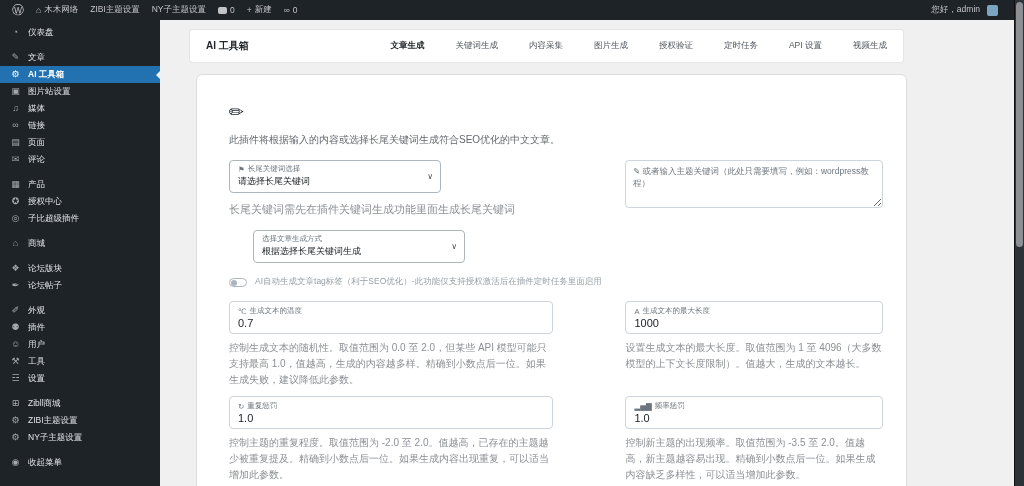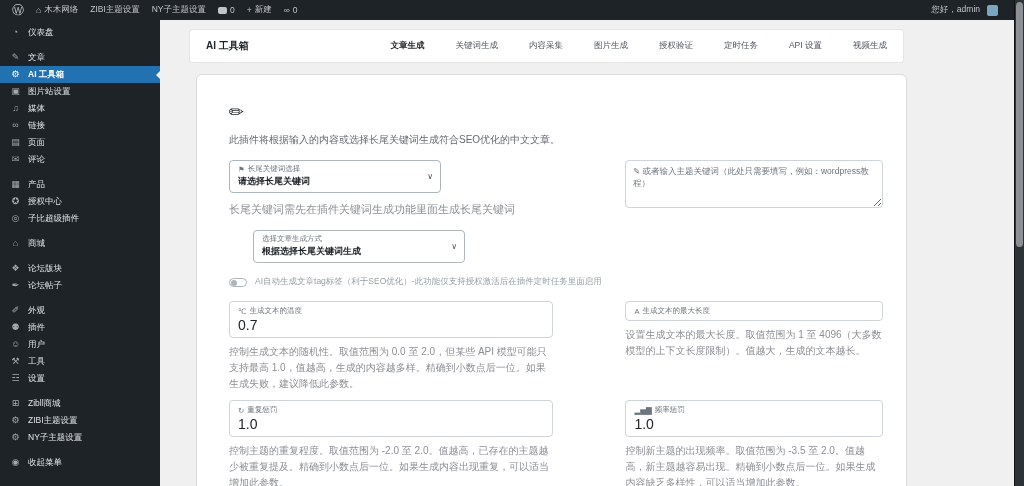--- a/index.html
+++ b/index.html
@@ -59,37 +59,37 @@
   .card-title .pen { font-size:18px; }
   .card-sub { margin-top:10px; font-size:10px; color:#646970; }
   .form-row { display:flex; align-items:flex-start; margin-top:13px; }
   .col1 { width:325px; }
   .col2 { width:258px; margin-left:72px; }
   .selbox {
     width:212px; border:1px solid #adb5bd; border-radius:4px; background:#fff;
     padding:3px 18px 4px 8px; position:relative; cursor:pointer;
   }
   .sel-label { font-size:7.5px; color:#6c757d; display:flex; align-items:center; gap:3px; }
-  .sel-value { font-size:9px; font-weight:700; color:#212529; margin-top:1px; }
+  .sel-value { font-size:9px; font-weight:400; color:#212529; margin-top:1px; }
   .chev { position:absolute; right:7px; top:50%; margin-top:-5px; font-size:8px; color:#495057; }
   .help { font-size:11px; color:#8c8f94; margin-top:9px; }
   textarea.topic {
     width:258px; height:48px; border:1px solid var(--input-border,#ced4da); border-radius:4px;
     font-size:8.5px; color:#212529; padding:5px 7px; resize:both;
     font-family:"Liberation Sans","DejaVu Sans",sans-serif; outline:none;
   }
   textarea.topic::placeholder { color:#6c757d; }
   .toggle-row { display:flex; align-items:center; gap:8px; margin-top:13px; }
   .toggle-row + .toggle-row { margin-top:16px; }
   .switch { width:18px; height:9px; border:1px solid #adb5bd; border-radius:5px; background:#fff; position:relative; cursor:pointer; flex:none; }
   .switch .knob { position:absolute; left:1px; top:1px; width:6px; height:6px; border-radius:50%; background:#adb5bd; }
   .toggle-label { font-size:8.5px; color:#98a0a6; }
   .fbox { border:1px solid var(--input-border,#ced4da); border-radius:4px; background:#fff; padding:4px 8px; cursor:text; }
   .flabel { font-size:7.5px; color:#6c757d; display:flex; align-items:center; gap:3px; }
-  .fvalue { font-size:14px; color:#212529; margin-top:1px; }
+  .fvalue { font-size:11px; color:#212529; margin-top:1px; }
   .fhelp { font-size:10px; color:#8c8f94; margin-top:6px; line-height:1.6; }
   .fields-row { display:flex; align-items:flex-start; margin-top:13px; }
   .fields-row.second { margin-top:8px; }
   .reqbox {
     margin-top:9px; width:655px; border:1px solid var(--input-border,#ced4da); border-radius:4px;
     padding:7px 8px; display:flex; align-items:center; gap:5px; cursor:text; background:#fff;
   }
   
   .scrollbar { position:absolute; right:0; top:0; width:10px; height:486px; background:#2c3338; border-left:1px solid #111; }
   .scroll-thumb { position:absolute; left:1px; top:2px; width:7px; height:245px; background:#8c8f94; border-radius:4px; cursor:pointer; }
@@ -290,20 +290,21 @@
           <div class="fvalue">0.7</div>
         </div>
         <div class="fhelp">控制生成文本的随机性。取值范围为 0.0 至 2.0，但某些 API 模型可能只支持最高 1.0，值越高，生成的内容越多样。精确到小数点后一位。如果生成失败，建议降低此参数。</div>
       </div>
       <div class="col2">
         <div class="fbox">
           <div class="flabel">
             <span>A</span>
             <span>生成文本的最大长度</span>
           </div>
+          <div class="fvalue">1000</div>
         </div>
         <div class="fhelp">设置生成文本的最大长度。取值范围为 1 至 4096（大多数模型的上下文长度限制）。值越大，生成的文本越长。</div>
       </div>
     </div>
   <div class="fields-row second">
       <div class="col1">
         <div class="fbox">
           <div class="flabel">
             <span>↻</span>
             <span>重复惩罚</span>

